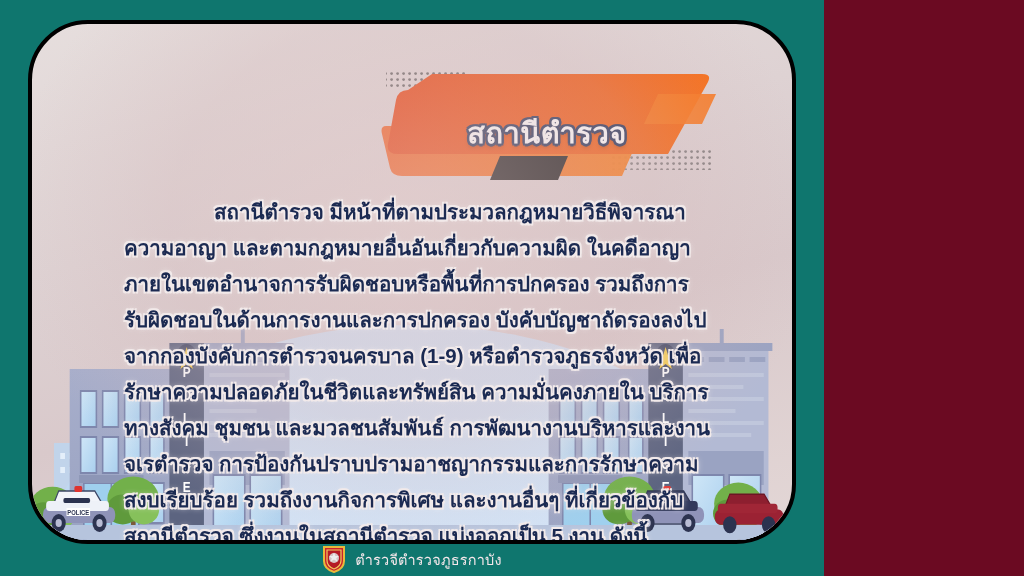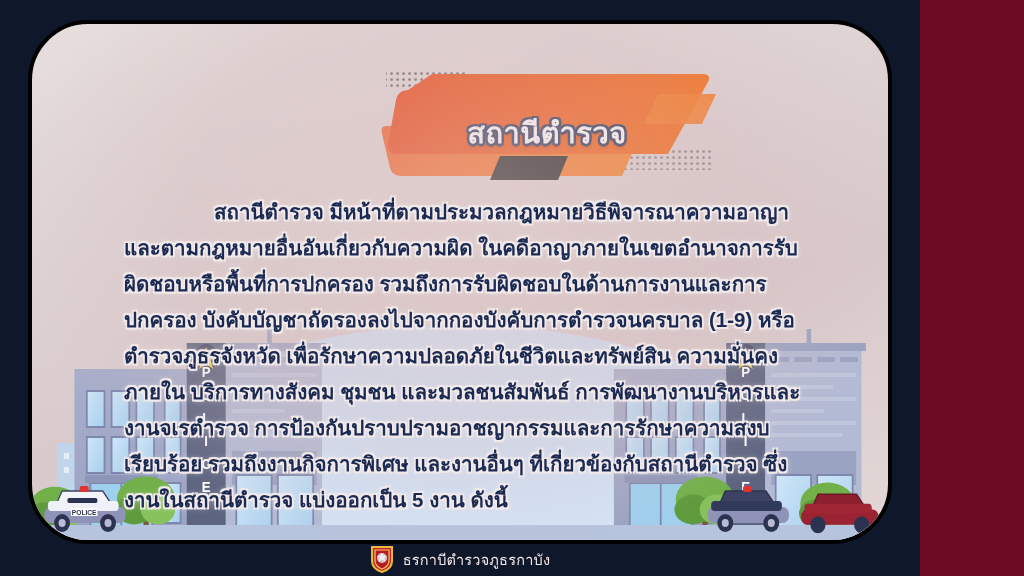--- a/index.html
+++ b/index.html
@@ -1,21 +1,21 @@
 <!DOCTYPE html>
 <html><head>
 <meta charset="utf-8">
 <style>
   html,body{margin:0;padding:0;}
   body{
     width:1024px;height:576px;overflow:hidden;
     font-family:"Liberation Sans","DejaVu Sans",sans-serif;
     background:#6B0A22;
   }
-  .slide{position:relative;width:920px;height:576px;background:#0f172a;overflow:hidden;}
+  .slide{position:relative;width:824px;height:576px;background:#0f766e;overflow:hidden;}
 
   
   .card{
     position:absolute;left:28px;top:20px;right:28px;bottom:32px;
     border-radius:60px;
     border:4px solid #000;
     overflow:hidden;
     background:linear-gradient(165deg,#e6dedd 0%,#ded2d3 35%,#d9c9cb 60%,#e3d7d6 100%);
     box-sizing:border-box;
   }
@@ -291,16 +291,16 @@
 
   </div>
 
   <div class="footer">
     <svg class="emblem" viewBox="0 0 24 28" xmlns="http://www.w3.org/2000/svg">
       <path d="M2 2 H22 V16 Q22 24 12 27 Q2 24 2 16 Z" fill="#c9212c" stroke="#e8b93a" stroke-width="2"></path>
       <path d="M5 5 H19 V15.5 Q19 21.5 12 24 Q5 21.5 5 15.5 Z" fill="#b51a26" stroke="#f0cb5c" stroke-width="1.2"></path>
       <circle cx="12" cy="13" r="5" fill="#d9d9d9" opacity=".9"></circle>
       <path d="M12 7.5 L13.4 11 L17 11 L14.2 13.2 L15.3 16.6 L12 14.5 L8.7 16.6 L9.8 13.2 L7 11 L10.6 11 Z" fill="#eeeeee"></path>
     </svg>
-    <span class="footer-label">ธรกาบีตำรวจภูธรกาบัง</span>
+    <span class="footer-label">ตำรวจีตำรวจภูธรกาบัง</span>
   </div>
 
 </div>
 
 </body></html>

